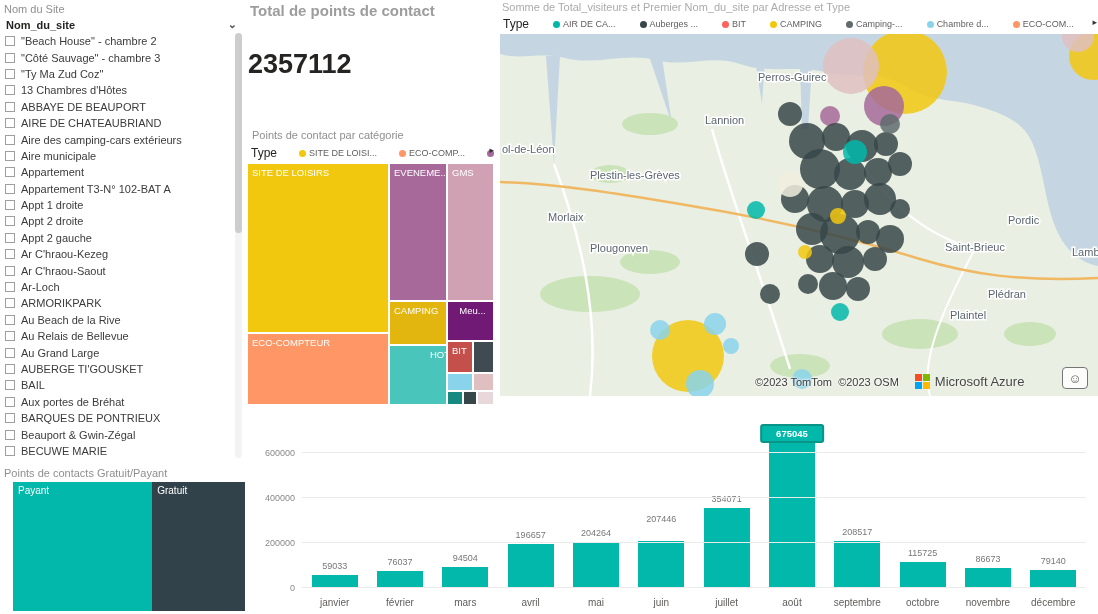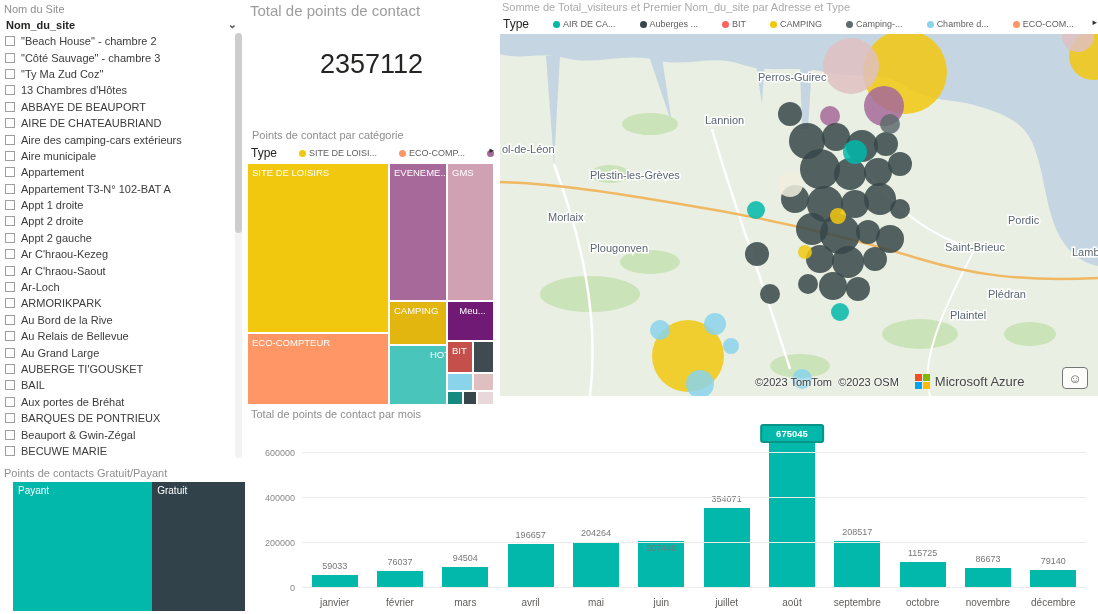--- a/index.html
+++ b/index.html
@@ -20,23 +20,23 @@
   .sb-track { position:absolute; right:3px; top:33px; bottom:4px; width:7px; background:#f3f3f3; border-radius:4px; }
   .sb-thumb { position:absolute; top:0; left:0; width:7px; height:47%; background:#cdcdcd; border-radius:4px; }
 
   
   #payant { left:0; top:464px; width:245px; height:150px; }
   .payant-tiles { display:flex; height:129px; margin-top:2px;padding-left:13px; }
   .pay-tile { position:relative; height:100%; }
   .tile-label { position:absolute; top:3px; left:5px; color:#fff; font-size:10px; white-space:nowrap; }
 
   
-  #card { left:248px; top:0; width:247px; height:124px; }
+  #card { left:248px; top:0; width:247px; height:124px;font-weight:bold; }
   .card-title { font-size:15px; color:#9d9d9d; padding:2px 0 0 2px; white-space:nowrap; }
-  .card-value { margin-top:30px; text-align:center; font-size:27px; color:#252423; }
+  .card-value { margin-top:30px; font-size:27px; color:#252423; }
 
   
   #cat { left:248px; top:126px; width:247px; height:281px; }
   .legend-row { position:relative; display:flex; align-items:center; gap:6px;
     padding:4px 12px 3px 3px; font-size:9px; color:#605e5c; white-space:nowrap; overflow:hidden; }
   .legend-title { font-size:12px; color:#252423; flex:none; }
   .leg-item { display:inline-flex; align-items:center; gap:3px; flex:none;padding-left:16px; }
   .dot { width:7px; height:7px; border-radius:50%; flex:none; }
   .legend-next { position:absolute; right:1px; top:3px; font-size:9px; color:#333; cursor:pointer; }
   .cat-tiles { position:relative; width:245px; height:240px; margin-top:1px; }
@@ -145,21 +145,21 @@
       <div class="slicer-item">
         <span class="cb"></span>
         <span>Ar-Loch</span>
       </div>
       <div class="slicer-item">
         <span class="cb"></span>
         <span>ARMORIKPARK</span>
       </div>
       <div class="slicer-item">
         <span class="cb"></span>
-        <span>Au Bord de la Rive</span>
+        <span>Au Beach de la Rive</span>
       </div>
       <div class="slicer-item">
         <span class="cb"></span>
         <span>Au Relais de Bellevue</span>
       </div>
       <div class="slicer-item">
         <span class="cb"></span>
         <span>Au Grand Large</span>
       </div>
       <div class="slicer-item">
@@ -408,21 +408,20 @@
             <span style="background: rgb(255, 185, 0);"></span>
           </span>
         <span class="azure-text">Microsoft Azure</span>
       </span>
     </div>
     <div class="smiley-btn">☺</div>
   </div>
 </div>
 
 <div id="bars" class="panel">
-  <div class="vis-title">Total de points de contact par mois</div>
   <div class="plot" id="plot">
     <div class="slots" id="slots">
         <div class="slot">
           <div class="bar" style="height: 13px; background: rgb(1, 184, 170);"></div>
           <div class="bar-val" style="bottom: 17px;">59033</div>
         </div>
         <div class="slot">
           <div class="bar" style="height: 17px; background: rgb(1, 184, 170);"></div>
           <div class="bar-val" style="bottom: 21px;">76037</div>
         </div>
@@ -433,21 +432,21 @@
         <div class="slot">
           <div class="bar" style="height: 44px; background: rgb(1, 184, 170);"></div>
           <div class="bar-val" style="bottom: 48px;">196657</div>
         </div>
         <div class="slot">
           <div class="bar" style="height: 46px; background: rgb(1, 184, 170);"></div>
           <div class="bar-val" style="bottom: 50px;">204264</div>
         </div>
         <div class="slot">
           <div class="bar" style="height: 47px; background: rgb(1, 184, 170);"></div>
-          <div class="bar-val" style="bottom: 35px;">207446</div>
+          <div class="bar-val" style="bottom: 64px;">207446</div>
         </div>
         <div class="slot">
           <div class="bar" style="height: 80px; background: rgb(1, 184, 170);"></div>
           <div class="bar-val" style="bottom: 84px;">354071</div>
         </div>
         <div class="slot">
           <div class="bar" style="height: 152px; background: rgb(1, 184, 170);"></div>
           <div class="callout" style="background: rgb(1, 184, 170); border: 2px solid rgb(10, 148, 136); bottom: 145px;">675045</div>
         </div>
         <div class="slot">

